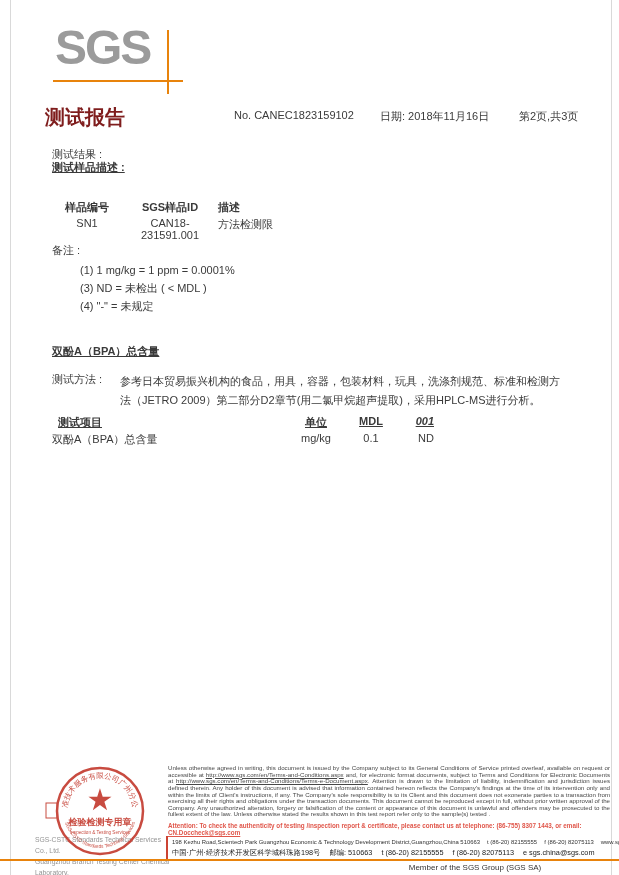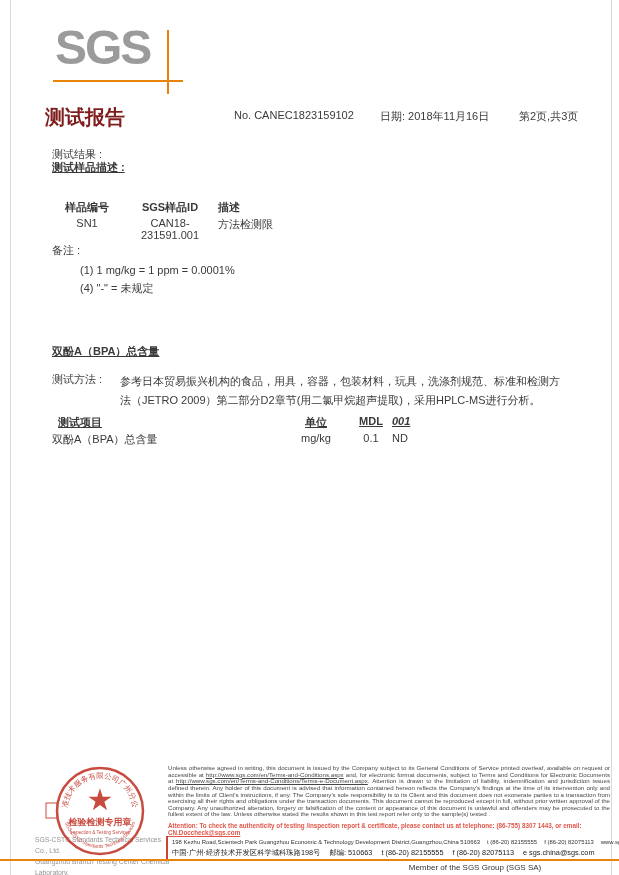--- a/index.html
+++ b/index.html
@@ -35,21 +35,21 @@
   .remark-items{position:absolute;left:80px;top:261px;font-size:11px;line-height:18.2px;}
 
   .method-text{position:absolute;left:112px;top:372px;width:440px;font-size:11px;line-height:19px;margin-left:8px;}
 
   
   .rt-row{position:absolute;left:0;width:619px;height:16px;font-size:11px;}
   .rt-item-h{position:absolute;left:58px;}
   .rt-item{position:absolute;left:52px;}
   .rt-unit{position:absolute;left:285px;width:62px;text-align:center;}
   .rt-mdl{position:absolute;left:347px;width:48px;text-align:center;}
-  .rt-001{position:absolute;left:392px;width:42px;text-align:left;}
+  .rt-001{position:absolute;left:392px;width:42px;text-align:right;}
   .i{font-style:italic;}
 
   
   .company-lines{position:absolute;left:35px;top:835px;width:140px;font-size:6.8px;
                  color:#949494;line-height:1.6;}
   .stamp{position:absolute;left:38px;top:764px;opacity:.92;}
 
   .disclaimer{position:absolute;left:168px;top:765px;width:442px;font-size:6.15px;
               line-height:1.08;text-align:justify;color:#474747;}
   .disclaimer .lnk{text-decoration:underline;}
@@ -94,20 +94,21 @@
   </div>
   <div class="st-row" style="top:217px;">
     <span class="st-c1">SN1</span>
     <span class="st-c2">CAN18-231591.001</span>
     <span class="st-c3">方法检测限</span>
   </div>
 
   <div class="lbl" style="left:52px;top:243px;">备注 :</div>
   <div class="remark-items">
     <div>(1) 1 mg/kg = 1 ppm = 0.0001%</div>
+    <div>(3) ND = 未检出 ( &lt; MDL )</div>
     <div>(4) "-" = 未规定</div>
   </div>
 
   <div class="lbl u b" style="left:52px;top:344px;">双酚A（BPA）总含量</div>
 
   <div class="lbl" style="left:52px;top:372px;">测试方法 :</div>
   <div class="method-text">
     <div>参考日本贸易振兴机构的食品，用具，容器，包装材料，玩具，洗涤剂规范、标准和检测方</div>
     <div>法（JETRO 2009）第二部分D2章节(用二氯甲烷超声提取)，采用HPLC-MS进行分析。</div>
   </div>

